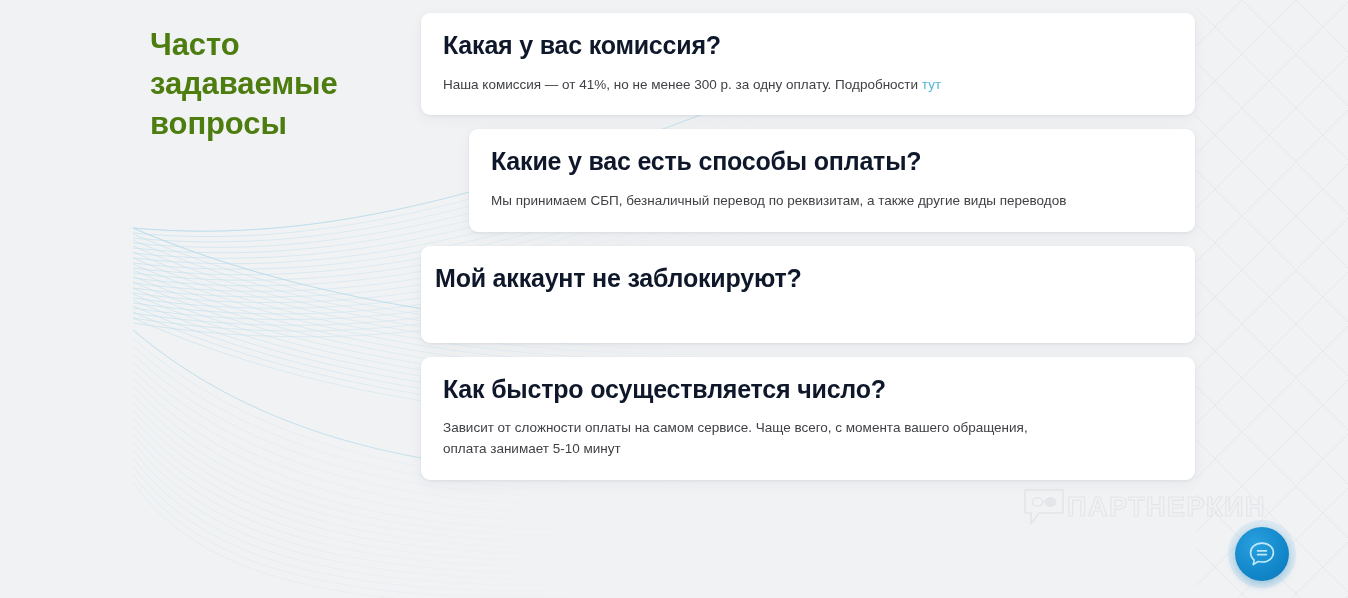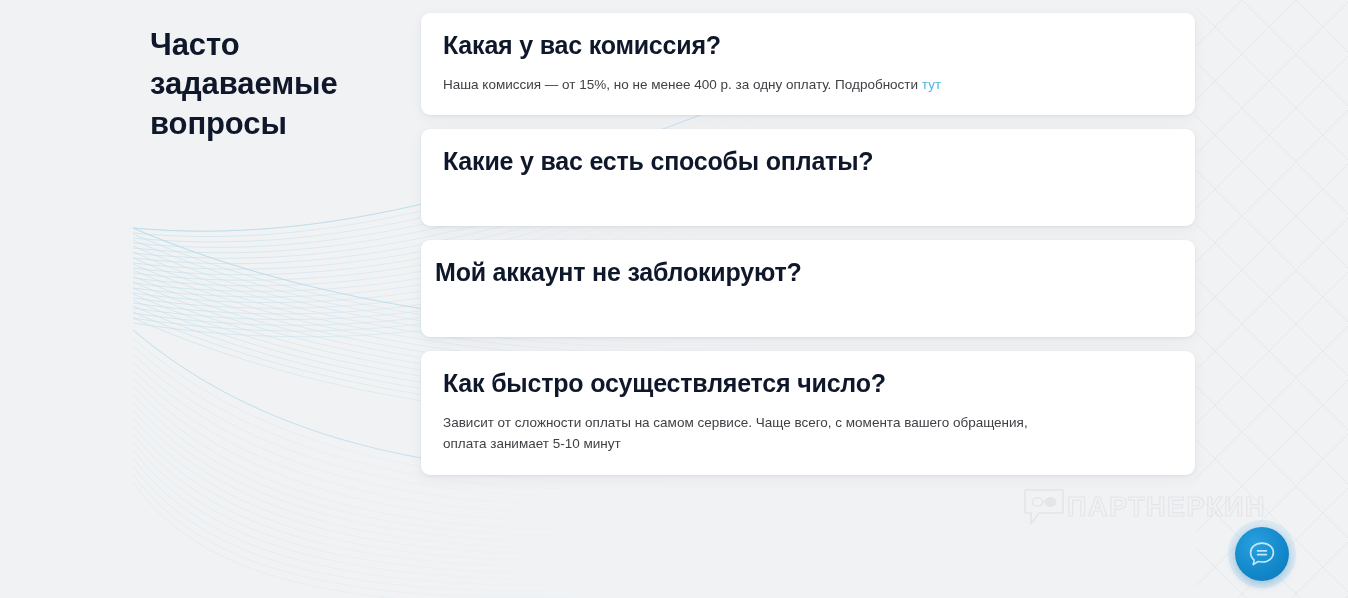--- a/index.html
+++ b/index.html
@@ -36,21 +36,21 @@
 
   
   .faq-heading {
     position: absolute;
     left: 150px;
     top: 4px;
     width: 250px;
     font-size: 31px;
     line-height: 1.28;
     font-weight: bold;
-    color: #0f172a;
+    color: #4d7c0f;
     letter-spacing: -0.1px;
     white-space: pre-line;
   }
 
   
   .faq-list {
     position: absolute;
     left: 421px;
     top: 13px;
     width: 774px;
@@ -83,21 +83,21 @@
     white-space: pre-line;
   }
   .faq-link {
     color: #52b6dd;
     text-decoration: none;
     cursor: pointer;
   }
 
   
   .c0 { min-height: 97px; }
-  .c1 { min-height: 97px; }
+  .c1 { min-height: 97px; margin-left: 48px; }
   .c2 { min-height: 97px; padding-left: 14px; }
   .c3 { min-height: 116px; }
   .c4 { min-height: 116px; }
 
   
   .watermark {
     position: absolute;
     left: 1022px;
     top: 487px;
     display: flex;
@@ -245,25 +245,26 @@
 <div class="page">
 
   <h1 class="faq-heading">Часто
 задаваемые
 вопросы</h1>
 
   <div class="faq-list">
 
     <div class="faq-card c0">
       <div class="faq-q">Какая у вас комиссия?</div>
-      <p class="faq-a"><span>Наша комиссия — от 15%, но не менее 400 р. за одну оплату. Подробности </span><a class="faq-link" href="#">тут</a></p>
+      <p class="faq-a"><span>Наша комиссия — от 41%, но не менее 300 р. за одну оплату. Подробности </span><a class="faq-link" href="#">тут</a></p>
     </div>
 
     <div class="faq-card c1">
       <div class="faq-q">Какие у вас есть способы оплаты?</div>
+      <p class="faq-a">Мы принимаем СБП, безналичный перевод по реквизитам, а также другие виды переводов</p>
     </div>
 
     <div class="faq-card c2">
       <div class="faq-q">Мой аккаунт не заблокируют?</div>
     </div>
 
 
     <div class="faq-card c4">
       <div class="faq-q">Как быстро осуществляется число?</div>
       <p class="faq-a">Зависит от сложности оплаты на самом сервисе. Чаще всего, с момента вашего обращения,

